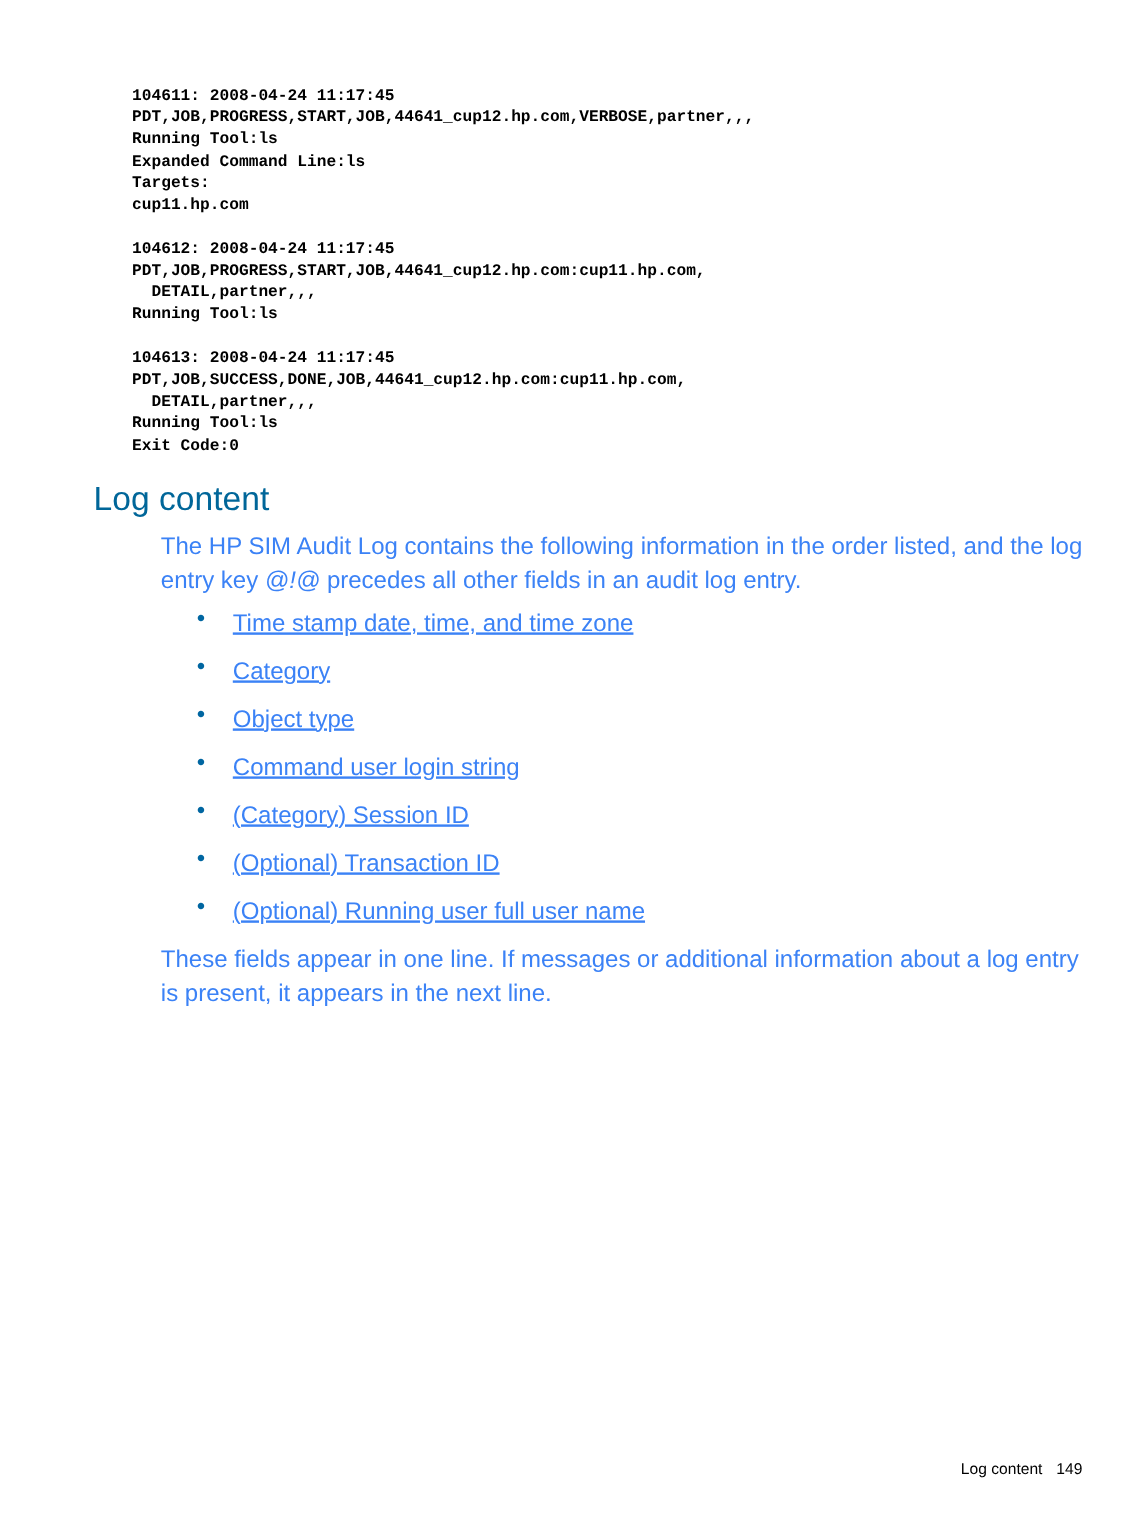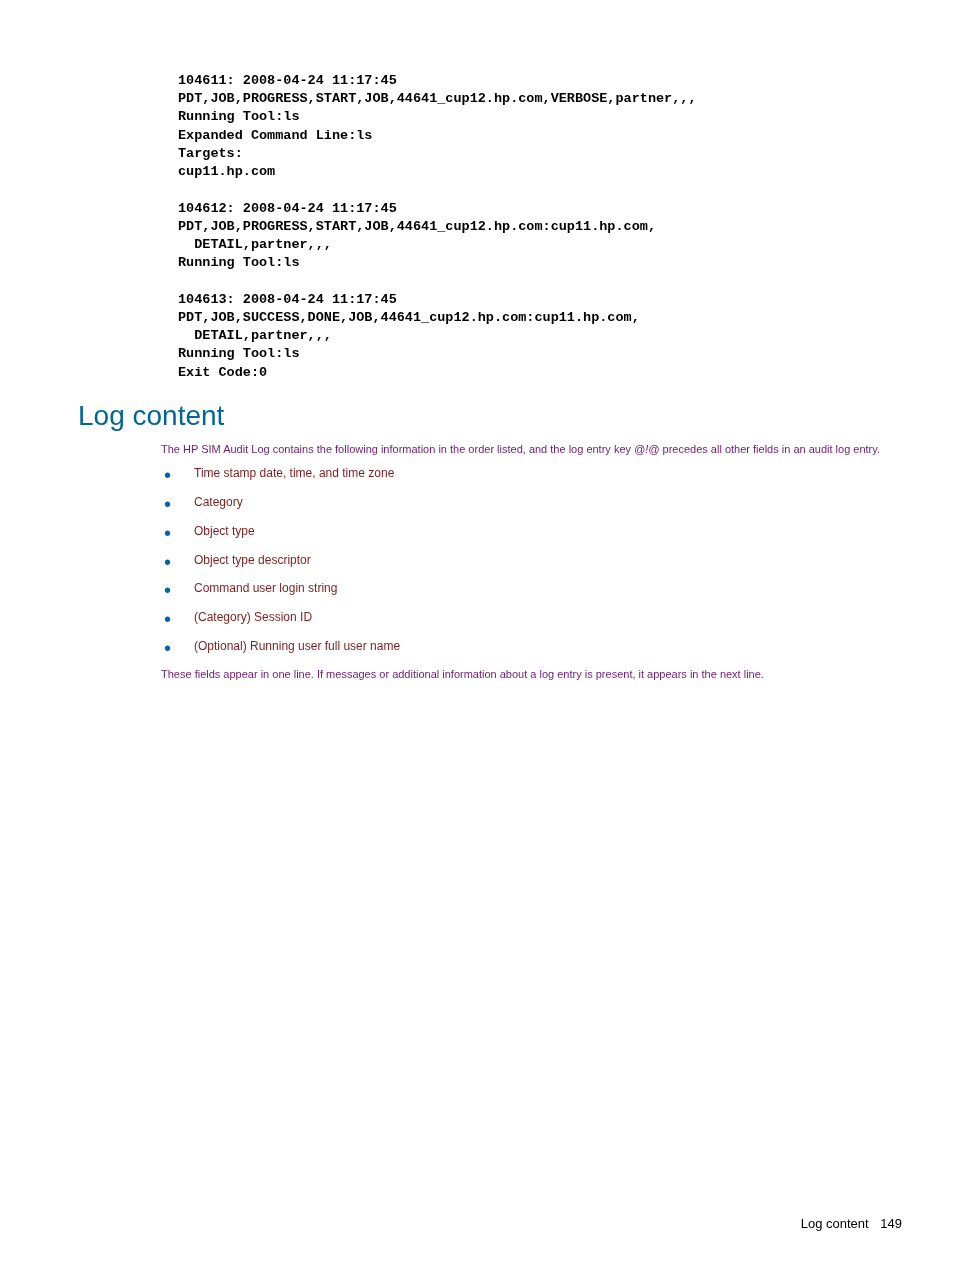--- a/index.html
+++ b/index.html
@@ -17,54 +17,55 @@
     .page {
       padding: 72px 50px 40px 78px;
     }
     .code-block {
       font-family: "Courier New", Courier, monospace;
       font-weight: bold;
       font-size: 13.5px;
       line-height: 1.35;
       white-space: pre;
       color: #000;
-      margin-left: 100px;
+      margin-left: 32px;
       margin-bottom: 18px;
     }
     .section-heading {
       color: #006699;
       font-size: 28px;
       font-weight: normal;
       font-family: Arial, Helvetica, sans-serif;
       margin-bottom: 10px;
       letter-spacing: 0px;
     }
     .body-text {
-      font-size: 11px;
+      font-size: 20px;
       line-height: 1.4;
-      color: #701a75;
-      margin-left: 83px;
+      color: #3b82f6;
+      margin-left: 56px;
       margin-bottom: 8px;
     }
     .italic {
       font-style: italic;
     }
     .bullet-list {
       list-style: none;
       margin-left: 78px;
       margin-top: 8px;
       margin-bottom: 12px;
     }
     .bullet-list li {
       position: relative;
       padding-left: 38px;
-      font-size: 12px;
+      font-size: 20px;
       line-height: 1.4;
       margin-bottom: 12px;
-      color: #7f1d1d;
+      color: #3b82f6;
+      text-decoration: underline;
     }
     .bullet-list li::before {
       content: "•";
       position: absolute;
       left: 8px;
       top: 0;
       color: #0066a1;
       font-size: 20px;
       line-height: 1;
     }
@@ -104,23 +105,23 @@
   <h2 class="section-heading">Log content</h2>
 
   <p class="body-text">
     <span>The HP SIM Audit Log contains the following information in the order listed, and the log entry key </span><span class="italic">@!@</span><span> precedes all other fields in an audit log entry.</span>
   </p>
 
   <ul class="bullet-list">
     <li>Time stamp date, time, and time zone</li>
     <li>Category</li>
     <li>Object type</li>
-    <li>Object type descriptor</li>
     <li>Command user login string</li>
     <li>(Category) Session ID</li>
+    <li>(Optional) Transaction ID</li>
     <li>(Optional) Running user full user name</li>
   </ul>
 
   <p class="body-text">These fields appear in one line. If messages or additional information about a log entry is present, it appears in the next line.</p>
 </div>
 
 <div class="footer">
   <span>Log content</span>
   <span class="page-num">149</span>
 </div>

